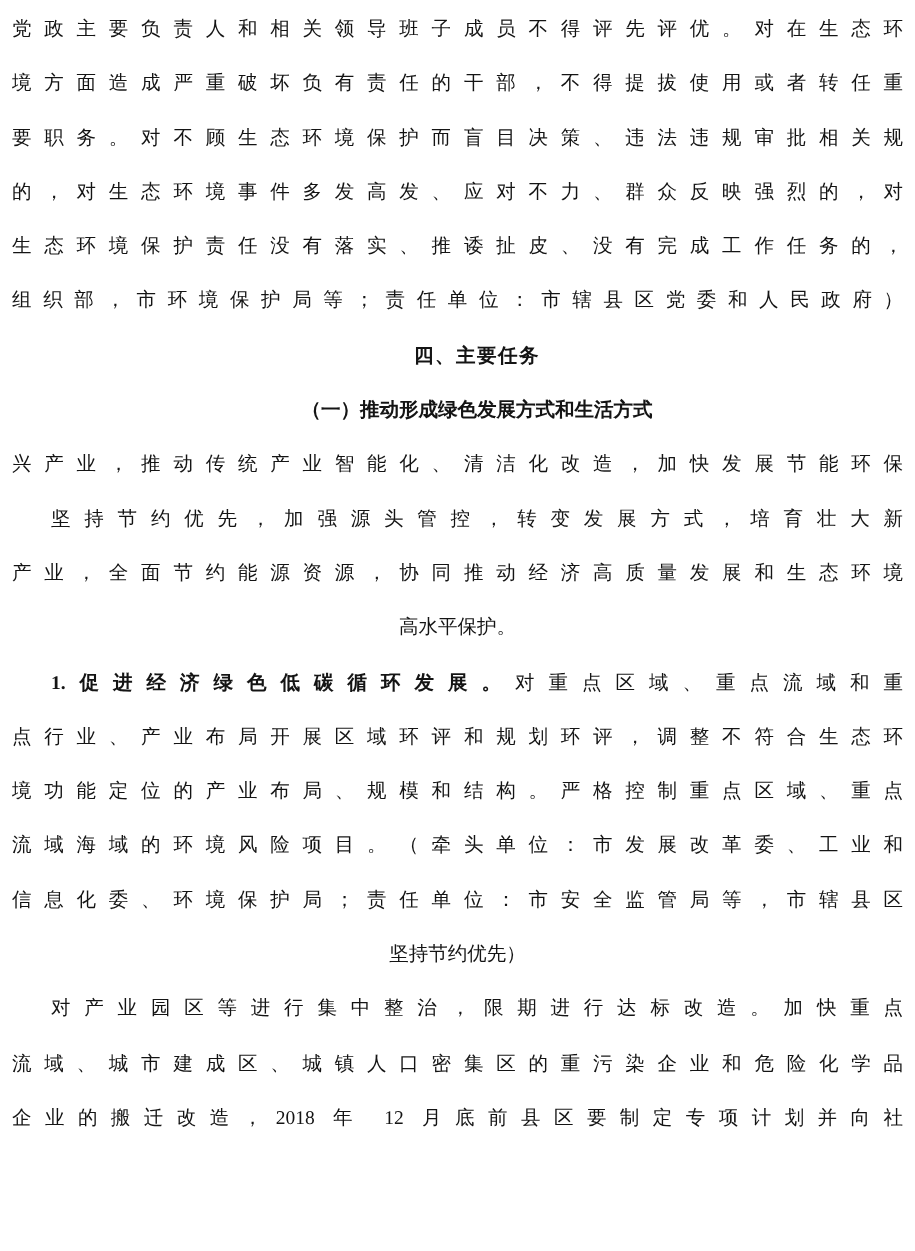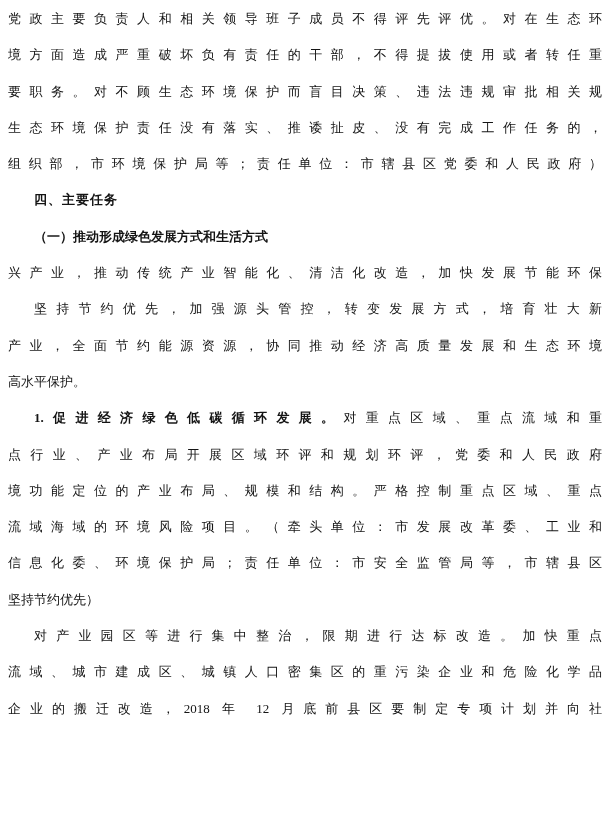--- a/index.html
+++ b/index.html
@@ -19,20 +19,21 @@
     padding: 1px 8px 0 8px;
     background: #ffffff;
     color: #141414;
     font-family: "Liberation Serif", "DejaVu Serif", serif;
     font-size: 13px;
     line-height: 36.3px;
   }
   .line {
     height: 36.3px;
     overflow: hidden;
+    text-align: center;
   }
   .line.justify {
     text-align: justify;
     text-align-last: justify;
   }
   .line.indent {
     text-indent: 2em;
   }
   .seg-body {
     font-weight: normal;
@@ -47,30 +48,31 @@
     font-weight: bold;
   }
 </style>
 </head>
 <body>
 
 <div id="page" style="background: rgb(255, 255, 255); color: rgb(20, 20, 20);">
     <div class="line justify"><span class="seg-body">党政主要负责人和相关领导班子成员不得评先评优。对在生态环</span></div>
     <div class="line justify"><span class="seg-body">境方面造成严重破坏负有责任的干部，不得提拔使用或者转任重</span></div>
     <div class="line justify"><span class="seg-body">要职务。对不顾生态环境保护而盲目决策、违法违规审批相关规</span></div>
+    <div class="line justify"><span class="seg-body">的，对生态环境事件多发高发、应对不力、群众反映强烈的，对</span></div>
     <div class="line justify"><span class="seg-body">生态环境保护责任没有落实、推诿扯皮、没有完成工作任务的，</span></div>
     <div class="line justify"><span class="seg-body">组织部，市环境保护局等；责任单位：市辖县区党委和人民政府）</span></div>
     <div class="line indent"><span class="seg-hei">四、主要任务</span></div>
     <div class="line indent"><span class="seg-kai">（一）推动形成绿色发展方式和生活方式</span></div>
     <div class="line justify"><span class="seg-body">兴产业，推动传统产业智能化、清洁化改造，加快发展节能环保</span></div>
     <div class="line indent justify"><span class="seg-body">坚持节约优先，加强源头管控，转变发展方式，培育壮大新</span></div>
     <div class="line justify"><span class="seg-body">产业，全面节约能源资源，协同推动经济高质量发展和生态环境</span></div>
     <div class="line"><span class="seg-body">高水平保护。</span></div>
     <div class="line indent justify"><span class="seg-kai">1.促进经济绿色低碳循环发展。</span><span class="seg-body">对重点区域、重点流域和重</span></div>
-    <div class="line justify"><span class="seg-body">点行业、产业布局开展区域环评和规划环评，党委和人民政府</span></div>
+    <div class="line justify"><span class="seg-body">点行业、产业布局开展区域环评和规划环评，调整不符合生态环</span></div>
     <div class="line justify"><span class="seg-body">境功能定位的产业布局、规模和结构。严格控制重点区域、重点</span></div>
     <div class="line justify"><span class="seg-body">流域海域的环境风险项目。（牵头单位：市发展改革委、工业和</span></div>
     <div class="line justify"><span class="seg-body">信息化委、环境保护局；责任单位：市安全监管局等，市辖县区</span></div>
     <div class="line"><span class="seg-body">坚持节约优先）</span></div>
     <div class="line indent justify"><span class="seg-body">对产业园区等进行集中整治，限期进行达标改造。加快重点</span></div>
     <div class="line justify"><span class="seg-body">流域、城市建成区、城镇人口密集区的重污染企业和危险化学品</span></div>
     <div class="line justify"><span class="seg-body">企业的搬迁改造，2018 年 12 月底前县区要制定专项计划并向社</span></div>
   </div>
 
 </body></html>

